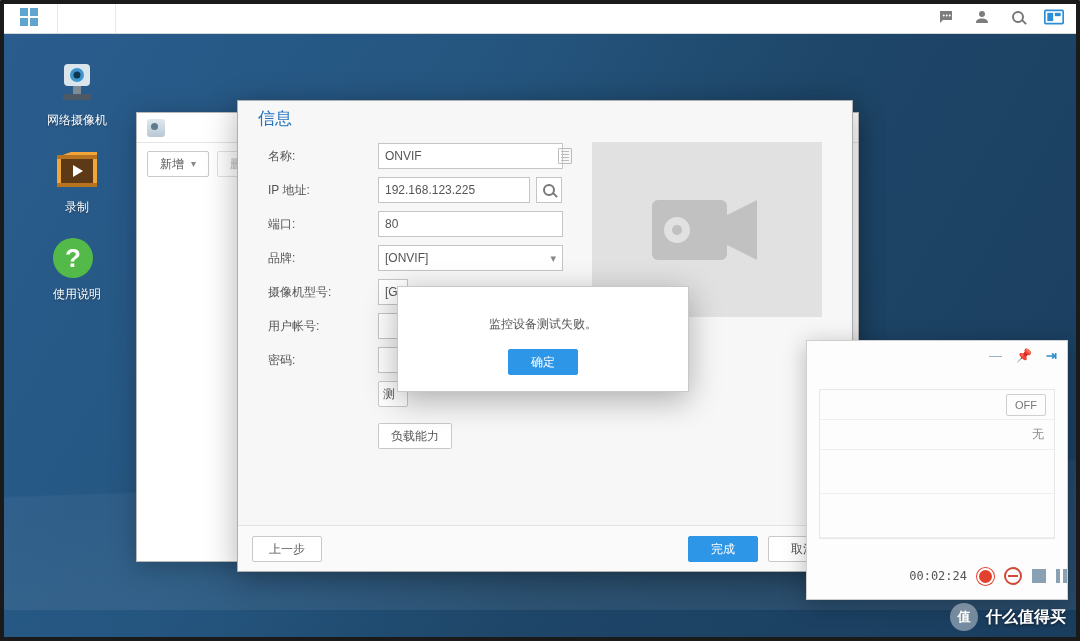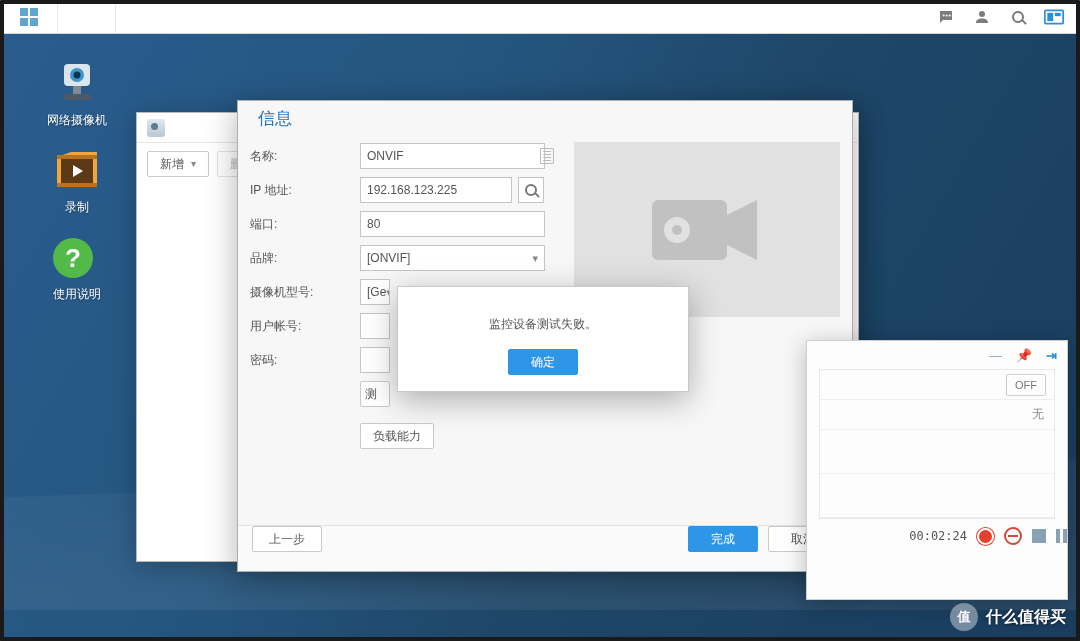--- a/index.html
+++ b/index.html
@@ -37,58 +37,58 @@
     border-radius:2px; color:#555; cursor:pointer; font-size:12px; display:inline-flex; align-items:center; gap:4px;}
   .btn.dd::after { content:"▾"; font-size:10px; color:#888; margin-left:3px;}
   .btn.faded { color:#bbb; border-color:#e0e0e0; }
 
   
   .wizard { position:absolute; left:237px; top:100px; width:616px; height:472px; background:#f7f7f7;
     border:1px solid #aeaeae; box-shadow:0 6px 30px rgba(0,0,0,0.3); }
   .wizard .wtitle { height:28px; line-height:28px; text-align:center; color:#9a9a9a; font-size:12px; position:relative; }
   .wizard .wtitle .x { position:absolute; right:10px; top:6px; color:#c0c0c0; font-size:15px; cursor:pointer; }
   .wizard .section-title { padding:6px 20px 12px; font-size:17px; color:#2374bd; }
-  .wizard .body { display:flex; padding:0 12px; gap:14px; }
+  .wizard .body { display:flex; padding:0 30px; gap:14px; }
   .wizard .form { flex:0 0 310px; }
   .row { display:flex; align-items:center; height:28px; margin-bottom:6px; }
   .row .lab { width:110px; color:#555; }
   .row .ctl { flex:1; display:flex; align-items:center; gap:6px; }
   input.txt, .sel { height:26px; width:185px; border:1px solid #c5c5c5; padding:0 6px; font-size:12px;
     background:#fff; color:#555; }
   .dis { background:#f1f1f1; color:#7a7a7a; }
   .sel { display:flex; align-items:center; justify-content:space-between; cursor:pointer; }
   .sel::after { content:"▾"; color:#888; font-size:11px; }
   .srch { width:26px; height:26px; border:1px solid #c5c5c5; display:flex; align-items:center; justify-content:center; cursor:pointer; background:#fff;}
   .name-input { position:relative; }
   .name-input .note { position:absolute; right:6px; top:5px; width:14px; height:16px; border:1px solid #bbb; border-radius:1px; }
   .name-input .note::before { content:""; position:absolute; left:2px; top:2px; width:8px; height:1px; background:#bbb; box-shadow:0 3px 0 #bbb, 0 6px 0 #bbb, 0 9px 0 #bbb; }
 
   .wizard .preview { flex:1; height:175px; background:#e1e1e1; display:flex; align-items:center; justify-content:center; }
   .wizard .preview svg { opacity:0.55; }
 
   .wizard .foot { position:absolute; bottom:0; left:0; right:0; height:46px; border-top:1px solid #e2e2e2;
-    background:#fafafa; display:flex; align-items:flex-start; padding:0 14px; gap:10px; }
+    background:#fafafa; display:flex; align-items:center; padding:0 14px; gap:10px; }
   .wizard .foot .spacer { flex:1; }
   .btn.pri { background:#2e96e6; border-color:#2e96e6; color:#fff; min-width:70px; justify-content:center; }
   .btn.std { min-width:70px; justify-content:center; }
 
   
   .alert { position:absolute; left:397px; top:286px; width:292px; height:106px; background:#fff;
     border:1px solid #c8c8c8; box-shadow:0 8px 30px rgba(0,0,0,0.3); z-index:20;
     display:flex; flex-direction:column; align-items:center; justify-content:center; padding-top:6px;}
   .alert .msg { color:#555; margin:6px 0 16px; }
   .alert .btn.pri { min-width:70px;text-align:center; }
 
   
   .panel { position:absolute; right:12px; top:340px; width:262px; height:260px; background:#fdfdfd;
     border:1px solid #cfcfcf; box-shadow:0 4px 22px rgba(0,0,0,0.25); }
   .panel .phead { height:28px; display:flex; justify-content:flex-end; align-items:center; gap:14px;
     padding:0 10px; color:#8aa6bc; }
   .panel .phead span { cursor:pointer; font-size:13px; }
-  .panel .pbox { margin:0 12px; height:150px; border:1px solid #e8e8e8; display:flex; flex-direction:column;}
+  .panel .pbox { margin:20px 12px; height:150px; border:1px solid #e8e8e8; display:flex; flex-direction:column;}
   .pbox .offrow { height:30px; display:flex; align-items:center; justify-content:flex-end; padding:0 8px; border-bottom:1px solid #efefef;}
   .pbox .tog { height:22px; line-height:20px; padding:0 8px; border:1px solid #cfcfcf; font-size:11px; color:#777; border-radius:2px;}
   .pbox .txtrow { padding:6px 10px; border-bottom:1px solid #efefef; color:#888; text-align:right; }
   .pbox .blanks { flex:1; display:grid; grid-template-rows:1fr 1fr;}
   .pbox .blanks div { border-bottom:1px solid #efefef;}
   .panel .pctrl { display:flex; align-items:center; justify-content:flex-end; gap:10px; padding:8px 0;}
   .rec-dot { width:17px; height:17px; border-radius:50%; background:#e4412d; border:2px solid #fff; box-shadow:0 0 0 1px #e4412d;}
   .time { color:#555; font-family:monospace; }
   .stop { width:14px; height:14px; background:#8aa1b3; }
   .pause { display:flex; gap:3px;}

